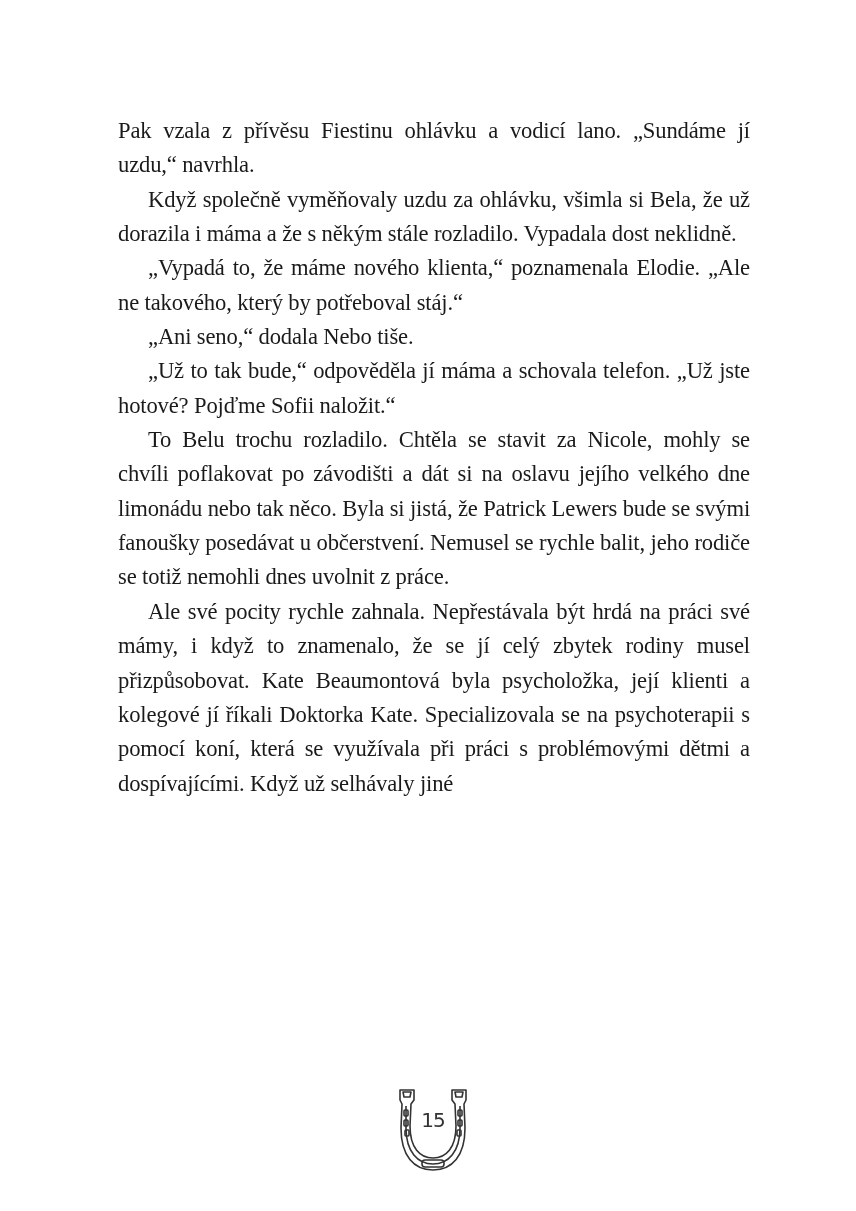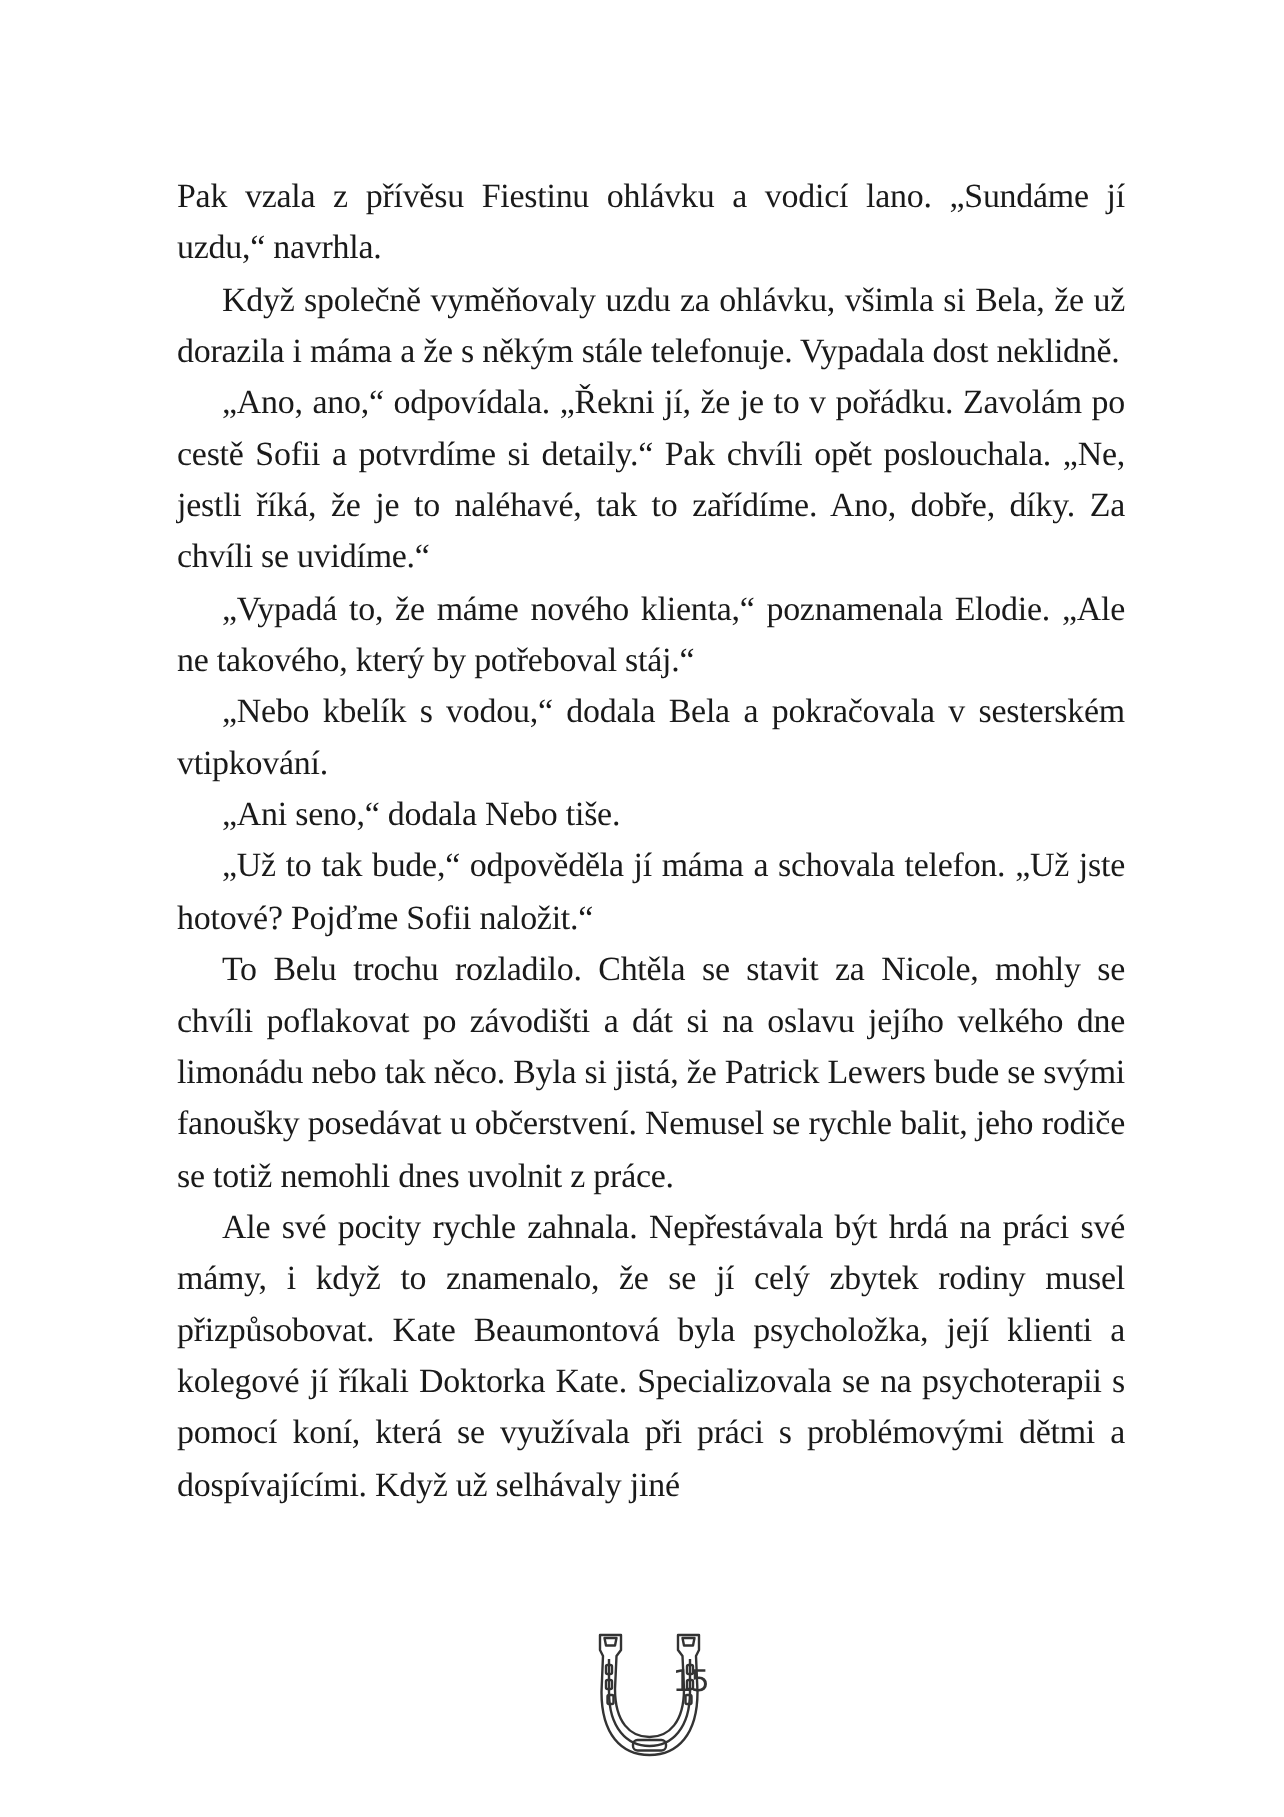--- a/index.html
+++ b/index.html
@@ -24,37 +24,35 @@
     position: absolute;
     left: 394px;
     top: 1086px;
     width: 78px;
     height: 88px;
   }
   .folio svg { position: absolute; left: 0; top: 0; }
   .folio-number {
     position: absolute;
     left: 0; top: 22px; width: 78px;
-    text-align: right;
+    text-align: center;
     font-family: "DejaVu Sans", sans-serif;
     font-size: 20px;
     color: #333;
     letter-spacing: -1px;
   }
 </style>
 </head>
 <body>
 
 <div class="page">
   <div class="text-block">
     <p class="no-indent">Pak vzala z přívěsu Fiestinu ohlávku a vodicí lano. „Sundáme jí uzdu,“ navrhla.</p>
-    <p>Když společně vyměňovaly uzdu za ohlávku, všimla si Bela, že už dorazila i máma a že s někým stále telefonuje. Vypadala dost neklidně.</p>
-    <p>„Ano, ano,“ odpovídala. „Řekni jí, že je to v pořádku. Zavolám po cestě Sofii a potvrdíme si detaily.“ Pak chvíli opět poslouchala. „Ne, jestli říká, že je to naléhavé, tak to zařídíme. Ano, dobře, díky. Za chvíli se uvidíme.“</p>
+    <p>Když společně vyměňovaly uzdu za ohlávku, všimla si Bela, že už dorazila i máma a že s někým stále rozladilo. Vypadala dost neklidně.</p>
     <p>„Vypadá to, že máme nového klienta,“ poznamenala Elodie. „Ale ne takového, který by potřeboval stáj.“</p>
-    <p>„Nebo kbelík s vodou,“ dodala Bela a pokračovala v sesterském vtipkování.</p>
     <p>„Ani seno,“ dodala Nebo tiše.</p>
     <p>„Už to tak bude,“ odpověděla jí máma a schovala telefon. „Už jste hotové? Pojďme Sofii naložit.“</p>
     <p>To Belu trochu rozladilo. Chtěla se stavit za Nicole, mohly se chvíli poflakovat po závodišti a dát si na oslavu jejího velkého dne limonádu nebo tak něco. Byla si jistá, že Patrick Lewers bude se svými fanoušky posedávat u občerstvení. Nemusel se rychle balit, jeho rodiče se totiž nemohli dnes uvolnit z práce.</p>
     <p>Ale své pocity rychle zahnala. Nepřestávala být hrdá na práci své mámy, i když to znamenalo, že se jí celý zbytek rodiny musel přizpůsobovat. Kate Beaumontová byla psycholožka, její klienti a kolegové jí říkali Doktorka Kate. Specializovala se na psychoterapii s pomocí koní, která se využívala při práci s problémovými dětmi a dospívajícími. Když už selhávaly jiné</p>
   </div>
 
   <div class="folio">
     <svg width="78" height="88" viewBox="0 0 78 88">
       <g fill="none" stroke="#333" stroke-width="1.6" stroke-linejoin="round">
 

